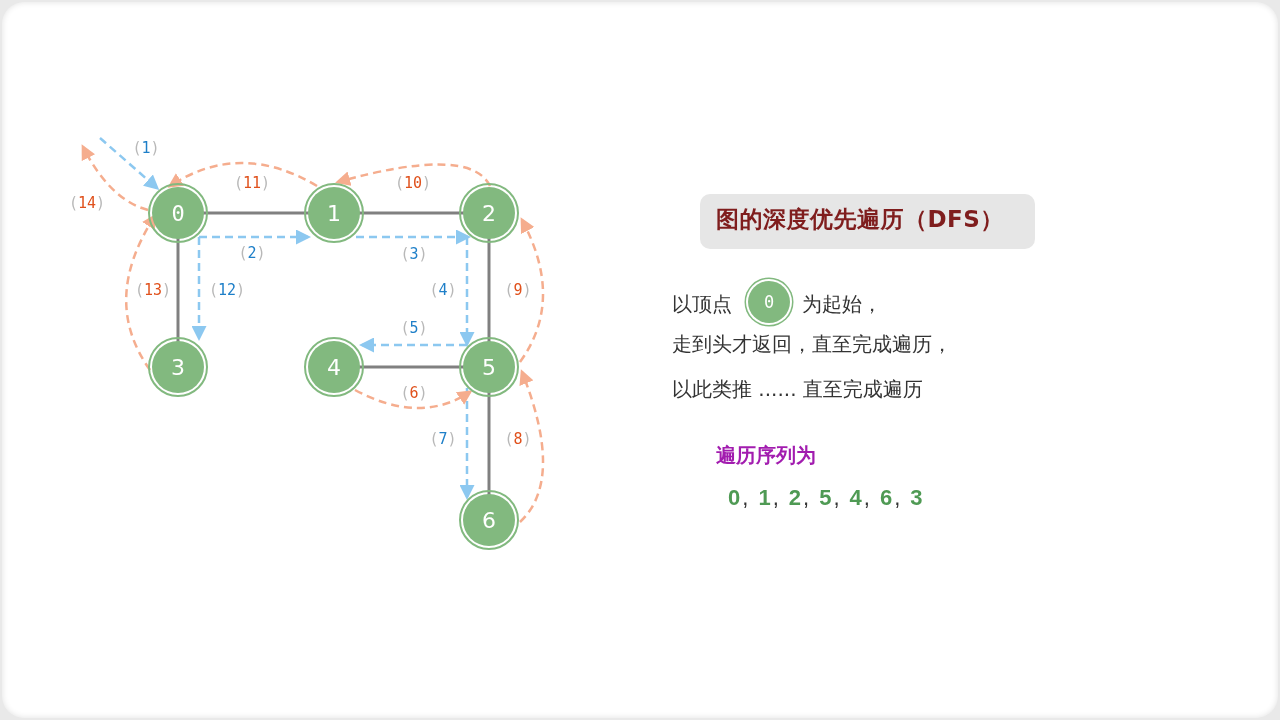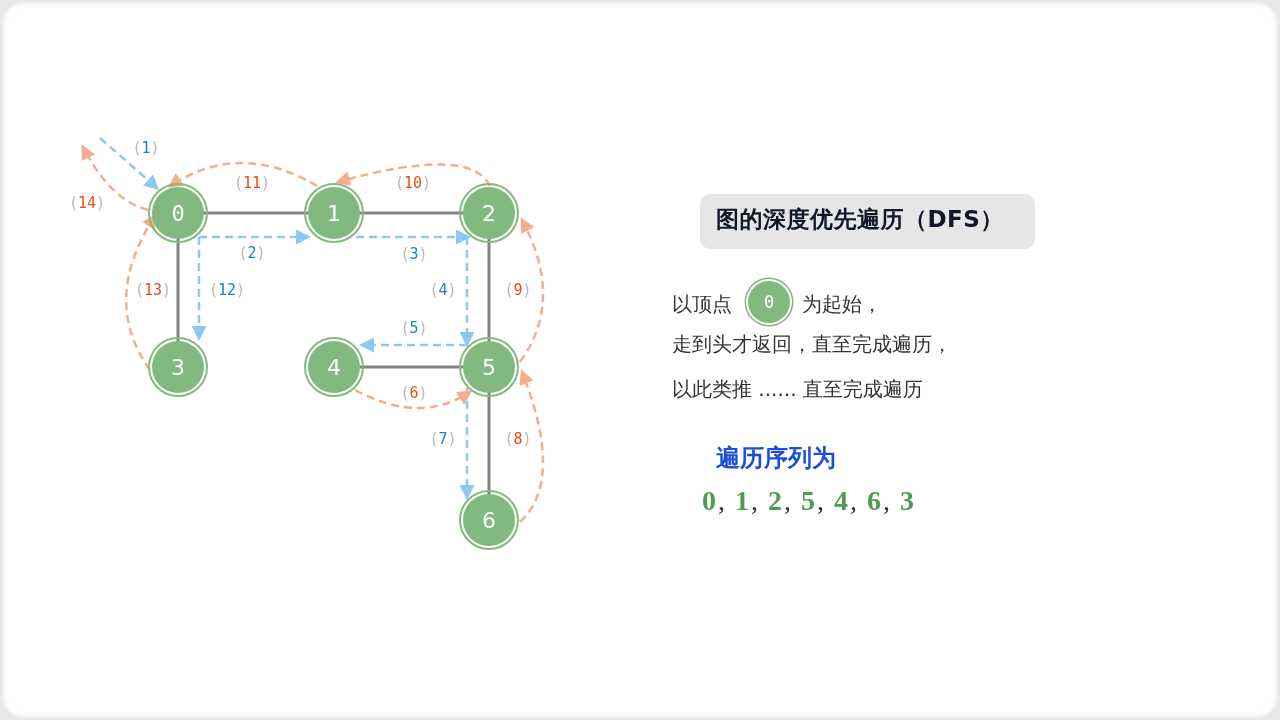--- a/index.html
+++ b/index.html
@@ -9,30 +9,30 @@
           border-radius:22px; box-shadow: inset 0 0 6px rgba(0,0,0,0.12); }
   svg.graph { position:absolute; left:0; top:0; }
   .node-label { font-family:"DejaVu Sans", sans-serif; font-size:22px; fill:#ffffff; }
   .node-label.mono { font-family:"DejaVu Sans Mono", monospace; }
   .step { font-family:"DejaVu Sans Mono", monospace; font-size:15px; }
   .paren { fill:#b8b8b8; }
   .blue { fill:#1e7fc8; }
   .orange { fill:#e0511c; }
   .title-box { position:absolute; left:700px; top:194px; width:335px; height:55px; background:#e6e6e6;
                border-radius:10px; }
-  .title { position:absolute; left:716px; top:204px; font-size:23px; font-weight:bold; color:#0f172a;
+  .title { position:absolute; left:716px; top:204px; font-size:23px; font-weight:bold; color:#7f1d1d;
            letter-spacing:0.5px; white-space:nowrap;text-align:right; }
   .desc { position:absolute; left:672px; font-size:20px; color:#333333; white-space:nowrap; }
   .inline-node { display:inline-block; width:42px; height:42px; border-radius:50%; background:#82b97f;
                  box-shadow: 0 0 0 2px #ffffff, 0 0 0 3.5px #82b97f; color:#fff; text-align:center;
                  line-height:42px; font-family:"DejaVu Sans Mono", monospace; font-size:17px;
                  vertical-align:middle; margin:0 12px 0 16px; position:relative; top:-3px; }
-  .seq-title { position:absolute; left:716px; top:442px; font-size:24px; font-weight:bold; color:#1d4ed8; }
-  .seq { position:absolute; left:702px; top:485px; font-family:Liberation Serif, serif;
-         font-size:28px; font-weight:bold; color:#4f9a54; white-space:nowrap; }
+  .seq-title { position:absolute; left:716px; top:442px; font-size:20px; font-weight:bold; color:#a21caf; }
+  .seq { position:absolute; left:728px; top:485px; font-family:Liberation Sans, sans-serif;
+         font-size:22px; font-weight:bold; color:#4f9a54; white-space:nowrap; }
   .seq .sep { color:#333333; font-weight:normal; margin:0 10px 0 2px; }
 </style>
 </head>
 <body>
 
 <div class="card"></div>
 
 <svg class="graph" width="1280" height="720">
   <defs>
     <marker id="arrB" viewBox="0 0 10 10" refX="8" refY="5" markerWidth="6" markerHeight="6" orient="auto">

